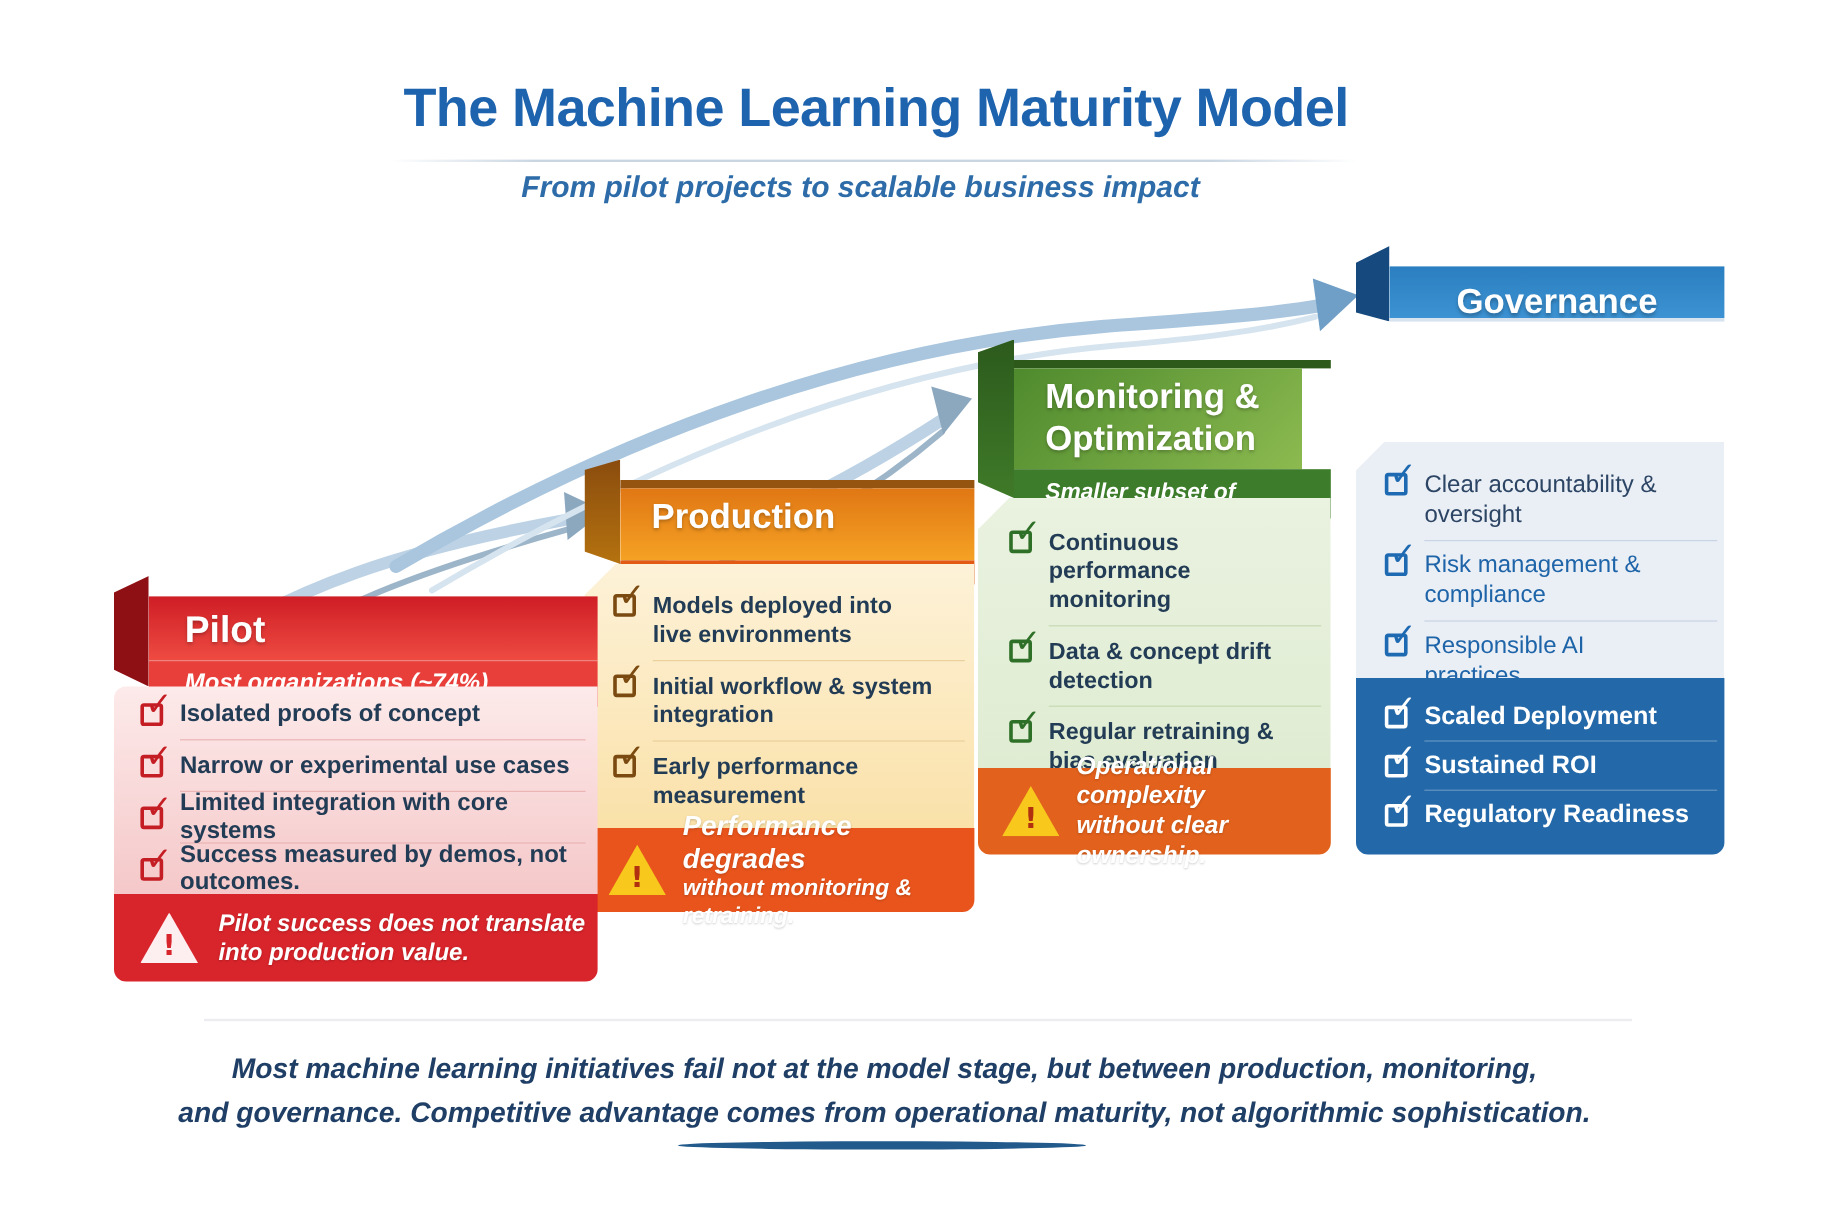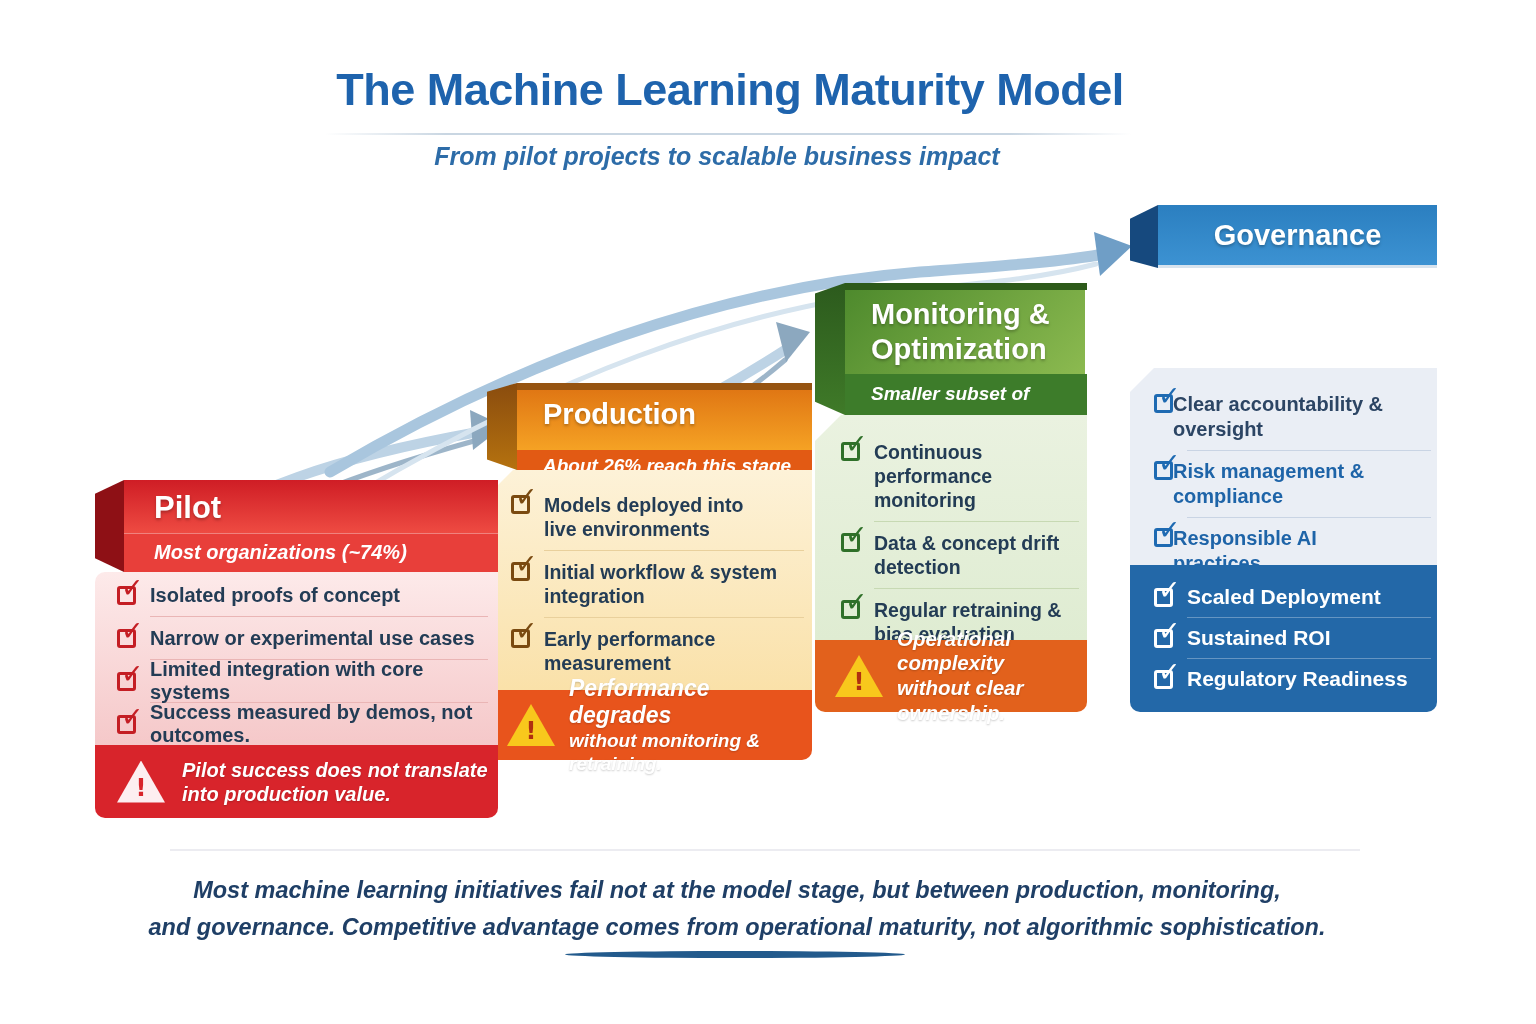--- a/index.html
+++ b/index.html
@@ -22,21 +22,21 @@
   }
   .subtitle {
     left:0; width:1434px; top:142px; text-align:center;
     font-size:25px; font-weight:bold; font-style:italic; color:#2d6ca8;
   }
 
   
   .card { position:absolute; }
   .hdr { position:relative; }
   .bevel { position:absolute; left:0; top:0; height:100%; }
-  .front { position:absolute; top:0; right:0; bottom:0; }
+  .front { position:absolute; top:17px; right:0; bottom:0; }
   .hdr-title { font-weight:bold; color:#fff; text-shadow:0 2px 3px rgba(0,0,0,0.25); }
   .tagline { font-style:italic; font-weight:bold; color:#fff; }
   .body-list { position:absolute; left:0; right:0; }
   .row { display:flex; align-items:flex-start; }
   .sep { height:1px; }
   .cb { position:relative; width:19px; height:19px; border:3px solid var(--c); border-radius:3px; flex:none; }
   .cb::after {
     content:"✓"; position:absolute; left:1px; top:-15px;
     font-family:"DejaVu Sans",sans-serif; font-size:27px; font-weight:bold; color:var(--c); line-height:1;
   }
@@ -81,21 +81,21 @@
   .production .row .cb { margin-top:2px; }
   .production .row span.txt { max-width:235px; }
   .production .sep { background:#e9d09c; margin-left:33px; }
   .production .warn { top:307px; height:70px; background:#e8541c; padding-left:20px; gap:14px; }
   .production .tri { background:#f8c81c; }
   .production .tri span { color:#b03010; }
   .production .warn-text .l1 { font-size:23px; display:block; }
   .production .warn-text .l2 { font-size:19px; display:block; }
 
   
-  .monitoring { left:815px; top:283px; width:272px; height:429px; z-index:8; }
+  .monitoring { left:815px; top:283px; width:294px; height:429px; z-index:8; }
   .monitoring .hdr { height:132px; }
   .monitoring .bevel { width:30px; background:linear-gradient(180deg,#2c5a1d,#3f7a28); clip-path:polygon(100% 0,100% 100%,0 90%,0 8%); }
   .monitoring .front { left:30px; border-top:7px solid #2d5a1a; }
   .monitoring .hdr-title { height:84px; padding:7px 0 0 26px; font-size:29px; line-height:35px;
     background:linear-gradient(135deg,#4e8a2d,#8cba50); }
   .monitoring .tagline { height:41px; line-height:39px; padding-left:26px; font-size:19px; background:#3d7c2a; }
   .monitoring .body-list { top:132px; height:225px; background:linear-gradient(180deg,#eaf2e0,#dfecd2);
     clip-path:polygon(26px 0,100% 0,100% 100%,0 100%,0 26px); padding:16px 8px 0 26px; }
   .monitoring .row { gap:14px; font-size:19.5px; font-weight:bold; color:#233c55; line-height:24px; --c:#2f7029; padding:9px 0; }
   .monitoring .row .cb { margin-top:2px; }
@@ -113,21 +113,21 @@
   .governance .front { left:28px; text-align:center;
     background:linear-gradient(180deg,#2b7fc0,#3c92d2); border-bottom:3px solid #d7e3ee; }
   .governance .hdr-title { line-height:60px; font-size:29px; }
   .gov-band { position:absolute; top:66px; left:0; right:0; height:97px; background:#1d60a2;
     color:#fff; padding:16px 0 0 30px; }
   .gov-band .bullet { font-size:15px; vertical-align:6px; margin-right:14px; }
   .gov-band .l1 { font-size:23px; font-weight:bold; }
   .gov-band .l2 { font-size:20px; font-weight:bold; padding-left:30px; line-height:32px; }
   .gov-light { top:163px; height:197px; background:#eaeef5;
     clip-path:polygon(24px 0,100% 0,100% 100%,0 100%,0 24px); padding:16px 6px 0 24px; }
-  .governance .gov-light .row { font-size:20px; font-weight:bold; line-height:25px; --c:#1e6ab2; padding:8px 0; }
+  .governance .gov-light .row { gap:14px; font-size:20px; font-weight:normal; line-height:25px; --c:#1e6ab2; padding:8px 0; }
   .governance .gov-light .row .cb { margin-top:2px; }
   .governance .gov-light .row span.txt { max-width:215px; }
   .governance .gov-light .row.c1 { color:#2c4564; }
   .governance .gov-light .row.c2, .governance .gov-light .row.c3 { color:#1e64a8; }
   .governance .gov-light .sep { background:#c9d4e4; margin-left:33px; }
   .gov-dark { top:360px; height:147px; background:#2368a8; border-radius:0 0 10px 10px; padding:12px 6px 0 24px; }
   .governance .gov-dark .row { gap:14px; font-size:21px; font-weight:bold; color:#fff; height:40px; align-items:center; --c:#ffffff; }
   .governance .gov-dark .sep { background:rgba(255,255,255,0.3); margin-left:33px; }
 
   

